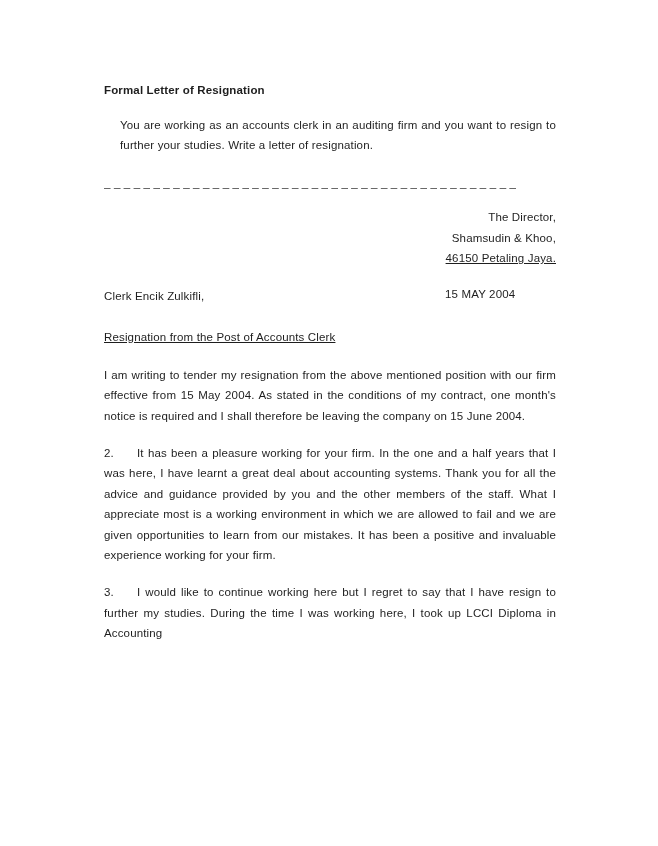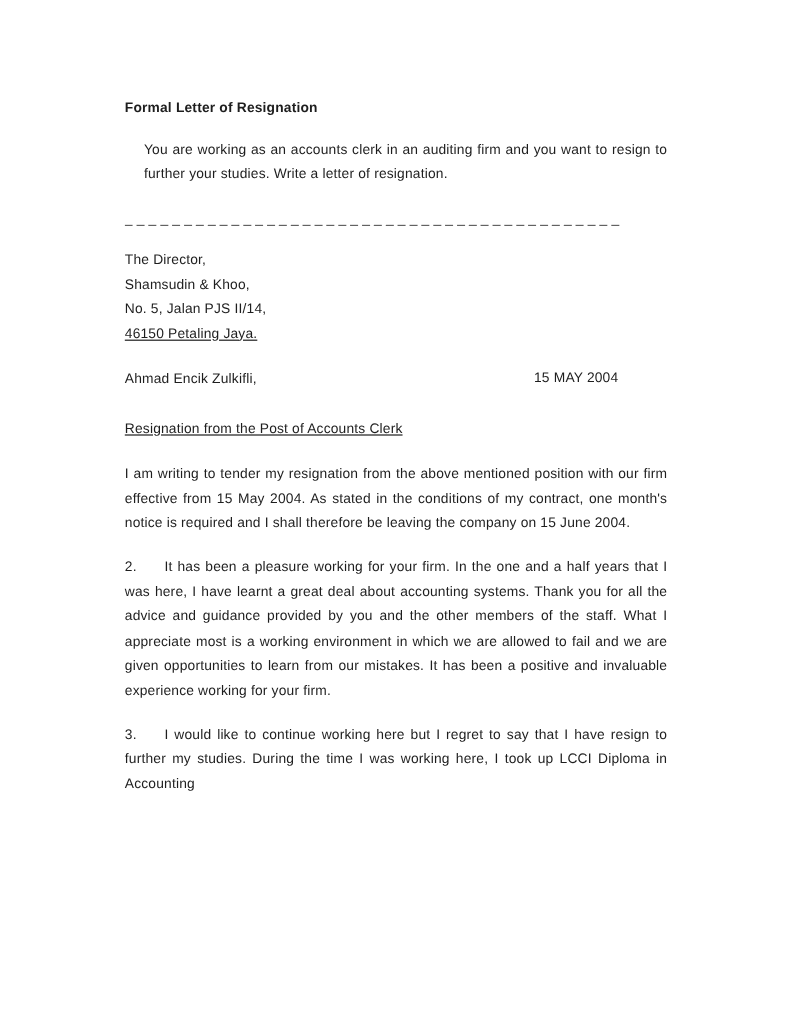--- a/index.html
+++ b/index.html
@@ -40,20 +40,21 @@
   .separator {
     width: 414px;
     height: 20.5px;
     overflow: hidden;
     white-space: nowrap;
     margin: 0 0 14px 0;
     color: #2a2a2a;
   }
   .recipient {
     margin: 0 0 17px 0;
+    text-align: right;
   }
   .date-row {
     position: relative;
     white-space: nowrap;
   }
   .underlined {
     text-decoration: underline;
   }
   .letter-date {
     position: absolute;
@@ -89,28 +90,27 @@
     <div class="title">Formal Letter of Resignation</div>
 
     <div class="prompt">You are working as an accounts clerk in an auditing firm and you want to resign to further your studies. Write a letter of resignation.</div>
 
 
     <div class="separator">_ _ _ _ _ _ _ _ _ _ _ _ _ _ _ _ _ _ _ _ _ _ _ _ _ _ _ _ _ _ _ _ _ _ _ _ _ _ _ _ _ _ _ _ _ _ _ _ _ _ _ _ _ _ _ _ _ _ _ _ _ _ _ _ _ _ _ _ _ _</div>
 
     <div class="recipient">
       <div class="addr-line">The Director,</div>
       <div class="addr-line">Shamsudin &amp; Khoo,</div>
-      <div class="addr-line">No. 5, Jalan PJS II/14,</div>
       <div class="date-row">
         <span class="underlined">46150 Petaling Jaya.</span>
         <span class="letter-date">15 MAY 2004</span>
       </div>
     </div>
 
-    <div class="salutation">Ahmad Encik Zulkifli,</div>
+    <div class="salutation">Clerk Encik Zulkifli,</div>
 
     <div class="subject">Resignation from the Post of Accounts Clerk</div>
 
     <div class="para">
       <span>I am writing to tender my resignation from the above mentioned position with our firm effective from 15 May 2004. As stated in the conditions of my contract, one month's notice is required and I shall therefore be leaving the company on 15 June 2004.</span>
     </div>
 
     <div class="para">
       <span class="para-num">2.</span><span>It has been a pleasure working for your firm. In the one and a half years that I was here, I have learnt a great deal about accounting systems. Thank you for all the advice and guidance provided by you and the other members of the staff. What I appreciate most is a working environment in which we are allowed to fail and we are given opportunities to learn from our mistakes. It has been a positive and invaluable experience working for your firm.</span>
     </div>

